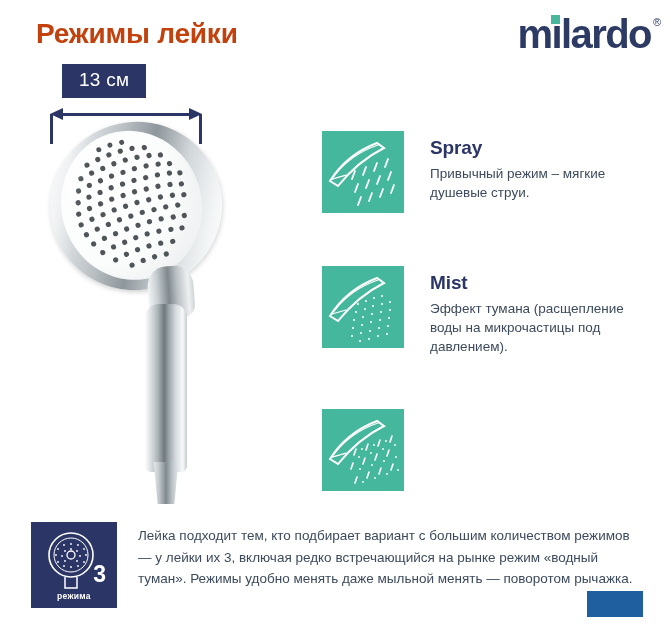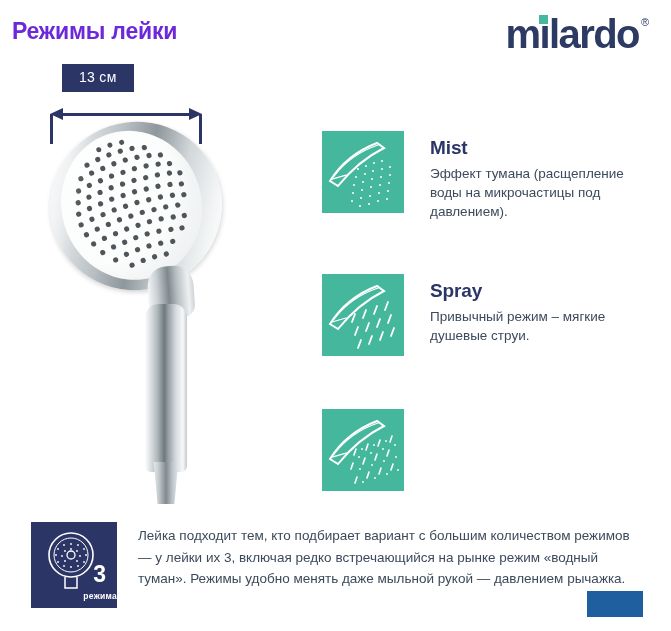--- a/index.html
+++ b/index.html
@@ -12,31 +12,31 @@
     height: 631px;
     position: relative;
     overflow: hidden;
     font-family: "Liberation Sans", "DejaVu Sans", sans-serif;
     color: #2b3566;
   }
 
   
   .page-title {
     position: absolute;
-    left: 12px;
+    left: 36px;
     top: 18px;
-    font-size: 23px;
+    font-size: 28px;
     font-weight: bold;
     letter-spacing: -0.2px;
-    color: #6d28d9;
+    color: #c2410c;
     white-space: nowrap;
   }
   .logo {
     position: absolute;
-    right: 22px;
+    right: 10px;
     top: 12px;
     height: 46px;
     display: flex;
     align-items: flex-start;
   }
   .logo-word {
     font-size: 40px;
     font-weight: bold;
     letter-spacing: -1.6px;
     color: #2c3a64;
@@ -59,21 +59,21 @@
     margin-top: 3px;
   }
 
   
   .dim-badge {
     position: absolute;
     left: 62px;
     top: 64px;
     background: #2b3566;
     color: #ffffff;
-    font-size: 14px;
+    font-size: 19px;
     padding: 5px 17px 7px 17px;
     letter-spacing: 0.3px;
     white-space: nowrap;
   }
   .dim-wrap {
     position: absolute;
     left: 50px;
     top: 104px;
     width: 152px;
     height: 40px;
@@ -242,21 +242,21 @@
     color: #ffffff;
     font-size: 23px;
     font-weight: bold;
     line-height: 23px;
   }
   .badge-label {
     position: absolute;
     left: 0;
     right: 0;
     bottom: 7px;
-    text-align: right;
+    text-align: center;
     color: #ffffff;
     font-size: 8.5px;
     font-weight: bold;
     letter-spacing: 0.3px;
   }
   .bottom-text {
     position: absolute;
     left: 138px;
     top: 525px;
     width: 500px;
@@ -404,20 +404,50 @@
 
 <div class="features">
 
   <div class="feature">
     <div class="feature-icon">
       <svg viewBox="0 0 82 82" width="82" height="82">
         <g stroke="#ffffff" fill="none" stroke-linecap="round">
           <path d="M8 50 C18 34 34 20 55 12 L62 17 C44 26 28 40 16 55 Z" stroke-width="2"></path>
           <path d="M12 45 C23 31 38 20 56 14" stroke-width="1.3"></path>
           <path d="M10 48 L24 44" stroke-width="1.3"></path>
+          <g stroke-width="1.8">
+            <path d="M33 40 l-3 8"></path>
+              <path d="M44 36 l-3 8"></path>
+              <path d="M55 32 l-3 8"></path>
+              <path d="M66 28 l-3 8"></path>
+            <path d="M36 53 l-3 8"></path>
+              <path d="M47 49 l-3 8"></path>
+              <path d="M58 45 l-3 8"></path>
+              <path d="M69 41 l-3 8"></path>
+            <path d="M39 66 l-3 8"></path>
+              <path d="M50 62 l-3 8"></path>
+              <path d="M61 58 l-3 8"></path>
+              <path d="M72 54 l-3 8"></path>
+          </g>
+        </g>
+      </svg>
+    </div>
+    <div class="feature-text">
+      <div class="feature-title">Spray</div>
+      <div class="feature-desc">Привычный режим – мягкие душевые струи.</div>
+    </div>
+  </div>
+
+  <div class="feature">
+    <div class="feature-icon">
+      <svg viewBox="0 0 82 82" width="82" height="82">
+        <g stroke="#ffffff" fill="none" stroke-linecap="round">
+          <path d="M8 50 C18 34 34 20 55 12 L62 17 C44 26 28 40 16 55 Z" stroke-width="2"></path>
+          <path d="M12 45 C23 31 38 20 56 14" stroke-width="1.3"></path>
+          <path d="M10 48 L24 44" stroke-width="1.3"></path>
         </g>
         <g fill="#ffffff">
           <circle cx="36" cy="38" r="1"></circle>
             <circle cx="44" cy="35" r="1"></circle>
             <circle cx="52" cy="32" r="1"></circle>
             <circle cx="60" cy="30" r="1"></circle>
           <circle cx="34" cy="46" r="1"></circle>
             <circle cx="43" cy="43" r="1"></circle>
             <circle cx="51" cy="40" r="1"></circle>
             <circle cx="60" cy="38" r="1"></circle>
@@ -440,50 +470,20 @@
           <circle cx="38" cy="75" r="1"></circle>
             <circle cx="47" cy="73" r="1"></circle>
             <circle cx="56" cy="70" r="1"></circle>
             <circle cx="65" cy="68" r="1"></circle>
         </g>
       </svg>
     </div>
     <div class="feature-text">
       <div class="feature-title">Mist</div>
       <div class="feature-desc">Эффект тумана (расщепление воды на микрочастицы под давлением).</div>
-    </div>
-  </div>
-
-  <div class="feature">
-    <div class="feature-icon">
-      <svg viewBox="0 0 82 82" width="82" height="82">
-        <g stroke="#ffffff" fill="none" stroke-linecap="round">
-          <path d="M8 50 C18 34 34 20 55 12 L62 17 C44 26 28 40 16 55 Z" stroke-width="2"></path>
-          <path d="M12 45 C23 31 38 20 56 14" stroke-width="1.3"></path>
-          <path d="M10 48 L24 44" stroke-width="1.3"></path>
-          <g stroke-width="1.8">
-            <path d="M33 40 l-3 8"></path>
-              <path d="M44 36 l-3 8"></path>
-              <path d="M55 32 l-3 8"></path>
-              <path d="M66 28 l-3 8"></path>
-            <path d="M36 53 l-3 8"></path>
-              <path d="M47 49 l-3 8"></path>
-              <path d="M58 45 l-3 8"></path>
-              <path d="M69 41 l-3 8"></path>
-            <path d="M39 66 l-3 8"></path>
-              <path d="M50 62 l-3 8"></path>
-              <path d="M61 58 l-3 8"></path>
-              <path d="M72 54 l-3 8"></path>
-          </g>
-        </g>
-      </svg>
-    </div>
-    <div class="feature-text">
-      <div class="feature-title">Spray</div>
-      <div class="feature-desc">Привычный режим – мягкие душевые струи.</div>
     </div>
   </div>
 
   <div class="feature">
     <div class="feature-icon">
       <svg viewBox="0 0 82 82" width="82" height="82">
         <g stroke="#ffffff" fill="none" stroke-linecap="round">
           <path d="M8 50 C18 34 34 20 55 12 L62 17 C44 26 28 40 16 55 Z" stroke-width="2"></path>
           <path d="M12 45 C23 31 38 20 56 14" stroke-width="1.3"></path>
           <path d="M10 48 L24 44" stroke-width="1.3"></path>
@@ -554,15 +554,15 @@
       <circle cx="31" cy="34" r="0.9"></circle>
         <circle cx="49" cy="34" r="0.9"></circle>
         <circle cx="34" cy="39" r="0.9"></circle>
         <circle cx="46" cy="39" r="0.9"></circle>
     </g>
   </svg>
   <div class="badge-num">3</div>
   <div class="badge-label">режима</div>
 </div>
 
-<div class="bottom-text">Лейка подходит тем, кто подбирает вариант с большим количеством режимов — у лейки их 3, включая редко встречающийся на рынке режим «водный туман». Режимы удобно менять даже мыльной рукой — давлением рычажка.</div>
+<div class="bottom-text">Лейка подходит тем, кто подбирает вариант с большим количеством режимов — у лейки их 3, включая редко встречающийся на рынке режим «водный туман». Режимы удобно менять даже мыльной менять — поворотом рычажка.</div>
 
 <div class="corner-square"></div>
 
 </body></html>

